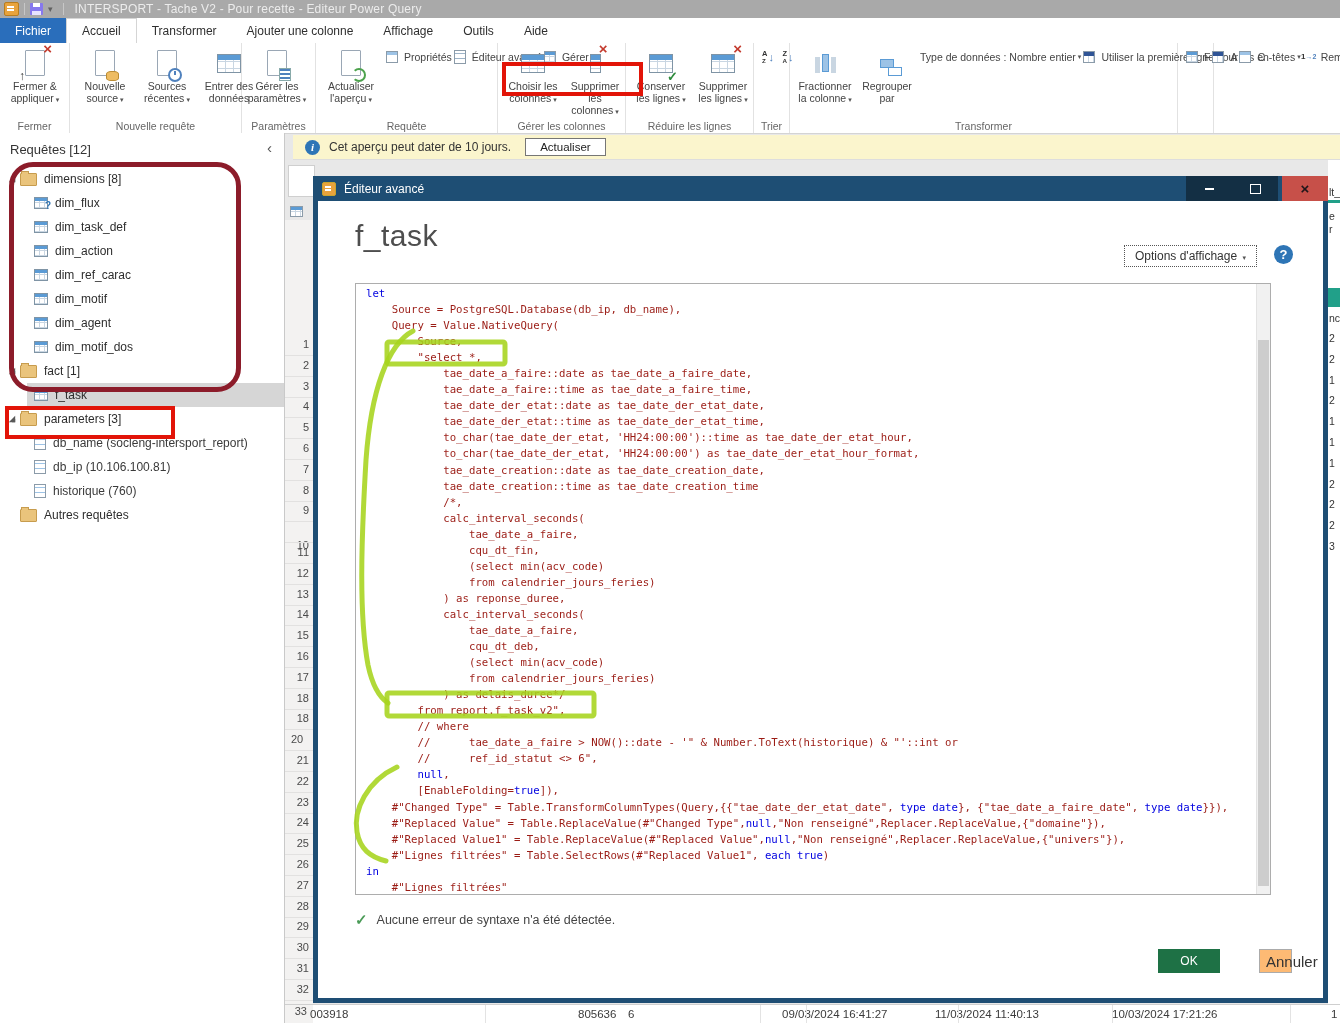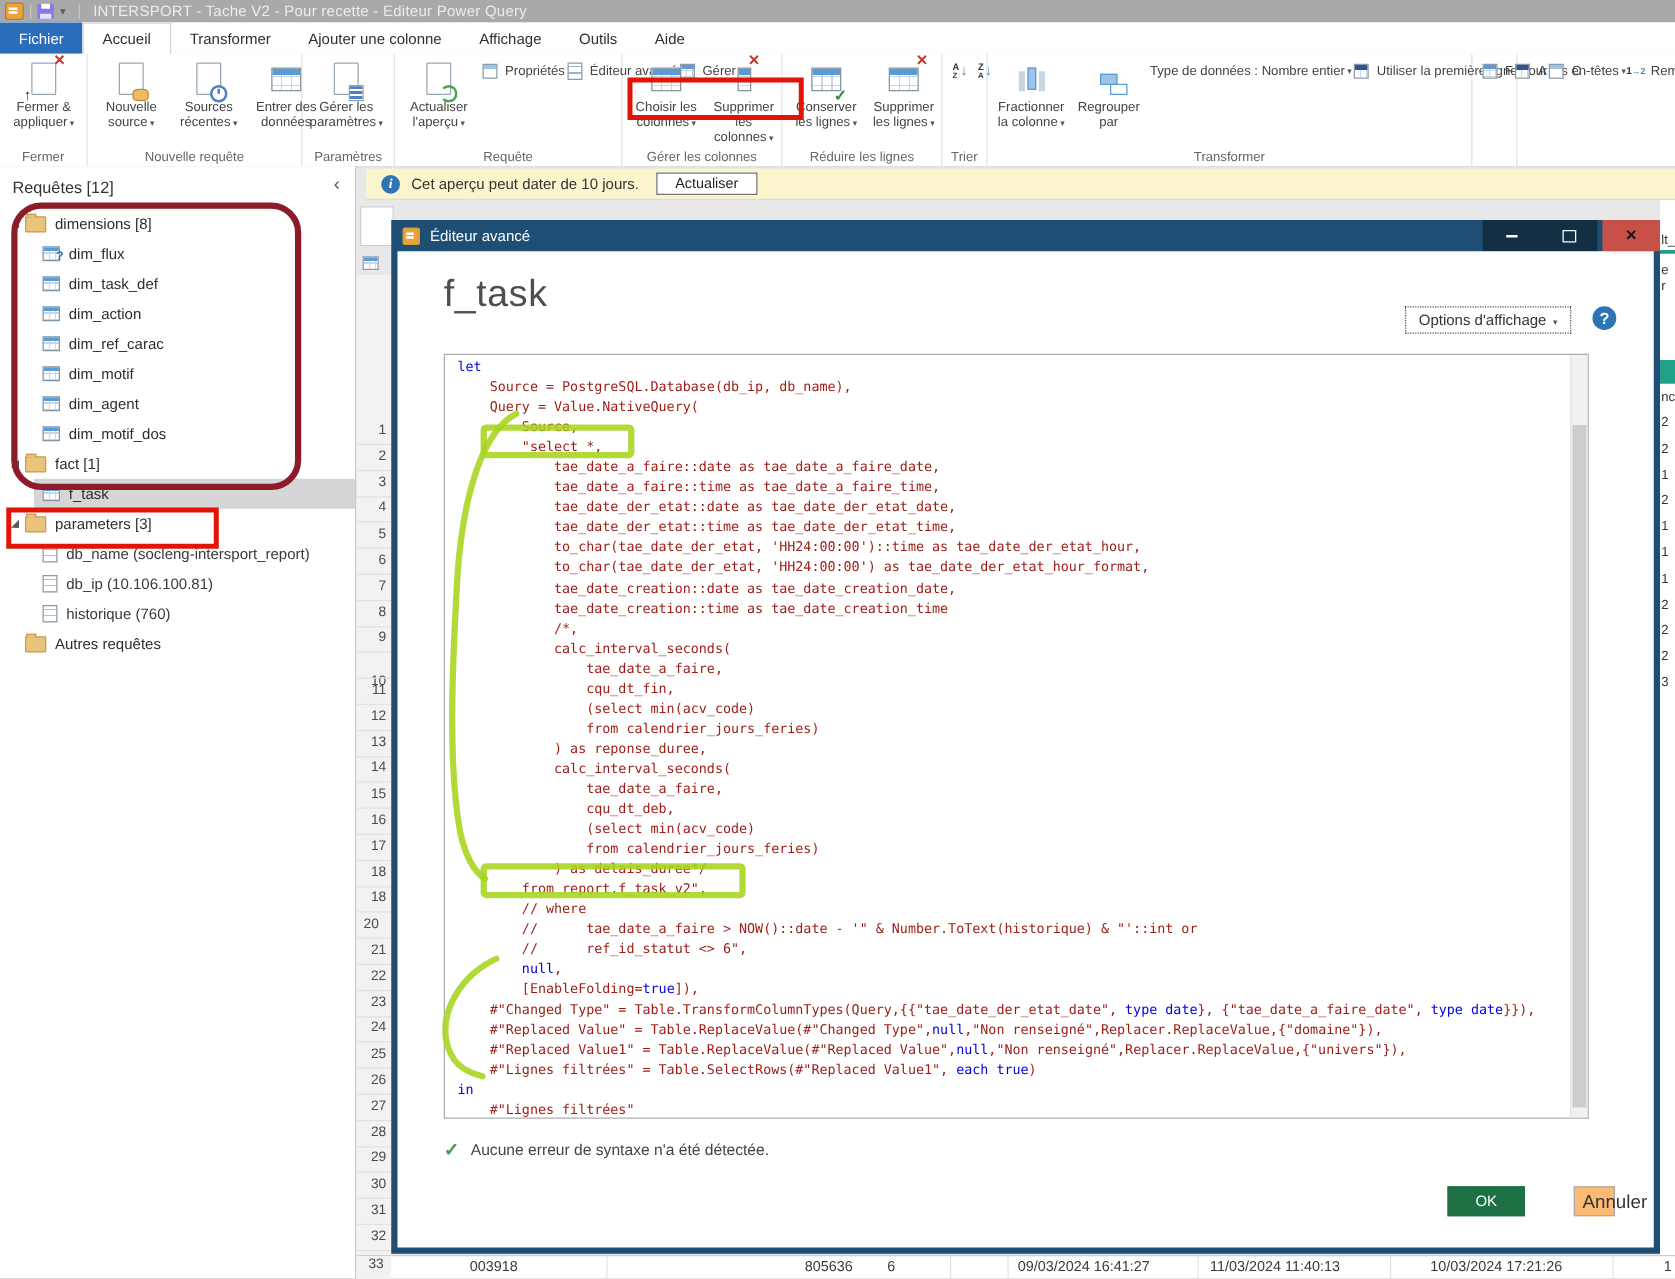--- a/index.html
+++ b/index.html
@@ -100,21 +100,21 @@
   .formula-frag{position:absolute;left:288px;top:165px;width:25px;height:30px;background:#fff;border:1px solid #cfcfcf;}
   .corner-grid{position:absolute;left:290px;top:203px;width:13px;height:11px;}
   .gutter{position:absolute;left:285px;top:220px;width:28px;height:803px;background:#f3f2f1;overflow:hidden;}
   .gutter span{position:absolute;left:0;width:24px;text-align:right;font-size:11px;color:#4a4a4a;}
   .gutter i{position:absolute;left:0;width:28px;height:1px;background:#e2e1e0;}
   .rightstrip{position:absolute;left:1328px;top:160px;width:12px;height:844px;background:#fff;overflow:hidden;font-size:10.5px;color:#333;}
   .rightstrip .frag{position:absolute;left:1px;white-space:nowrap;}
   .rightstrip .tealbar{position:absolute;left:0;width:12px;background:#21a089;}
   .bottomrow{position:absolute;left:285px;top:1004px;width:1055px;height:19px;background:#fff;border-top:1px solid #cfcfcf;overflow:hidden;}
   .bottomrow .gcell{position:absolute;left:0;top:0;width:28px;height:19px;background:#f3f2f1;font-size:11px;color:#4a4a4a;text-align:right;padding-right:6px;box-sizing:border-box;}
-  .bottomrow .val{position:absolute;top:3px;width:170px;text-align:center;font-size:11.5px;color:#3b3b3b;}
+  .bottomrow .val{position:absolute;top:3px;width:170px;text-align:left;font-size:11.5px;color:#3b3b3b;}
   .bottomrow .div{position:absolute;top:0;width:1px;height:19px;background:#e3e3e3;}
   
   .dialog{position:absolute;left:313px;top:176px;width:1015px;height:827px;background:var(--dialog-chrome);box-sizing:border-box;}
   .dlg-titlebar{position:absolute;left:0;top:0;right:0;height:25px;display:flex;align-items:center;}
   .dlg-ico{width:12px;height:12px;background:#e8a33d;border:1px solid #caa52e;border-radius:2px;margin:0 8px 0 9px;position:relative;}
   .dlg-ico:after{content:"";position:absolute;left:2px;top:3px;width:6px;height:2px;background:#fff;box-shadow:0 3px 0 #fff;}
   .dlg-title{color:#fff;font-size:12px;}
   .win-btn{position:absolute;top:0;height:25px;width:46px;display:flex;align-items:center;justify-content:center;cursor:pointer;}
   .wb-min{right:96px;background:#132f44;}
   .wb-min i{display:block;width:9px;height:2px;background:#fff;}

